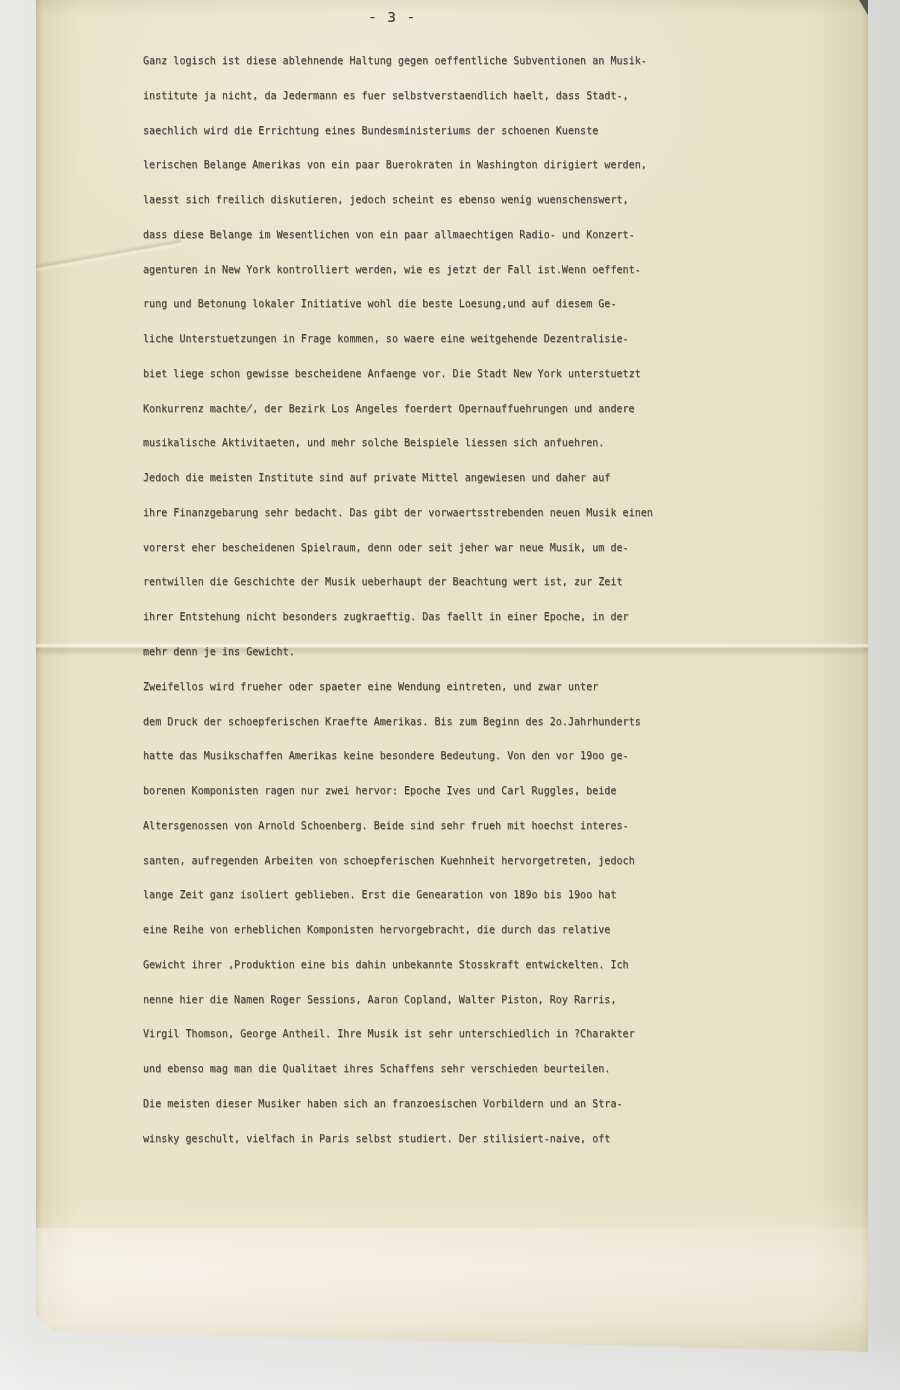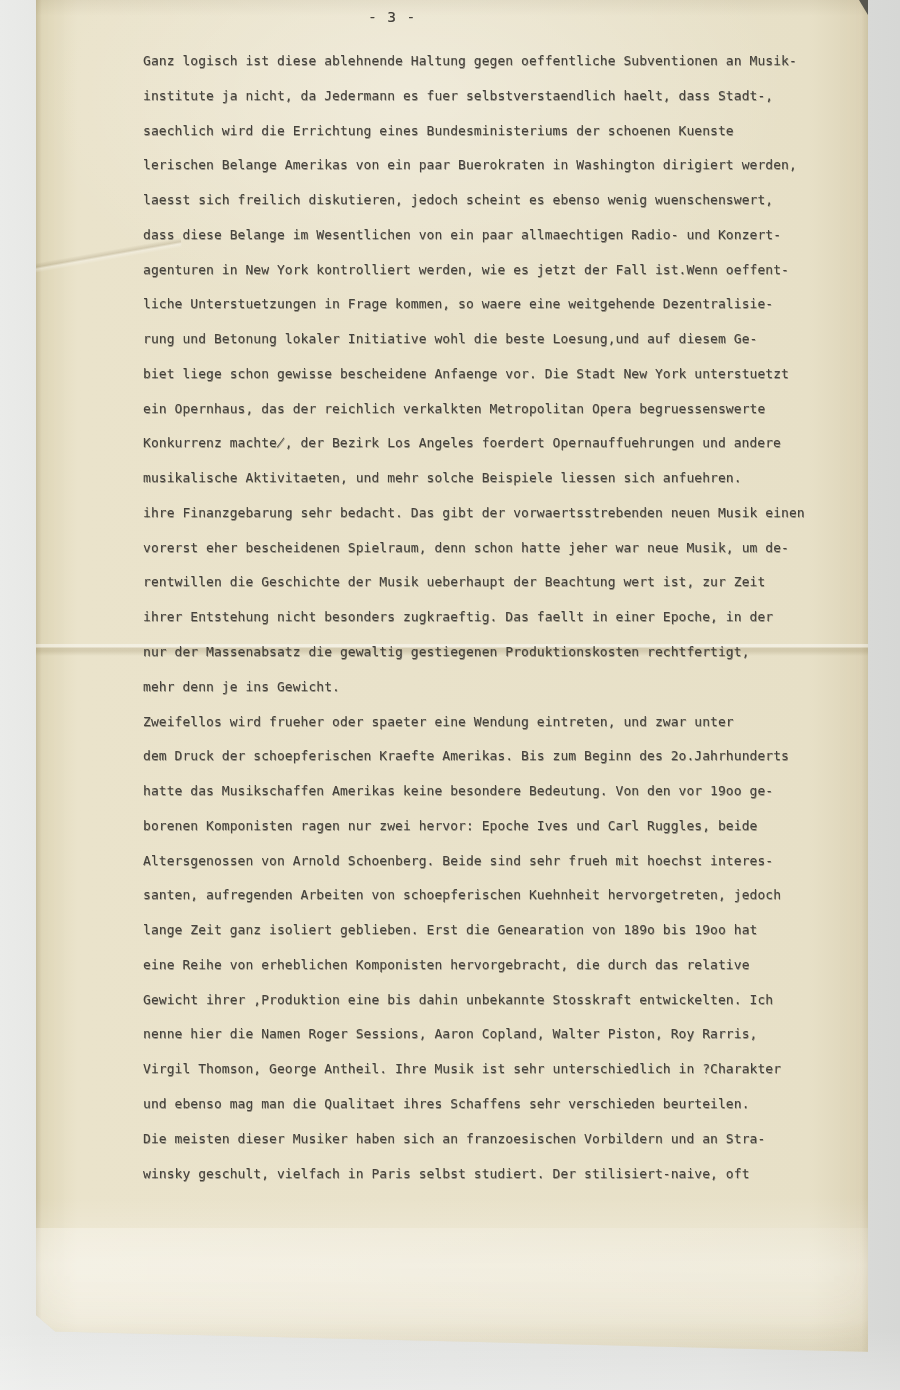--- a/index.html
+++ b/index.html
@@ -53,21 +53,21 @@
     position:absolute;left:332px;top:9px;
     font-size:14.3px;letter-spacing:1px;color:var(--ink);
     text-shadow:0.4px 0.4px 0.6px rgba(69,66,60,0.55);
     white-space:pre;
   }
   .text-block{
     position:absolute;left:107px;top:44px;width:745px;
   }
   .line{
     height:34.77px;line-height:34.77px;white-space:pre;
-    font-size:13px;color:var(--ink);letter-spacing:0.05px;
+    font-size:10px;color:var(--ink);letter-spacing:0.05px;
     text-shadow:0.4px 0.5px 0.6px rgba(69,66,60,0.50);
   }
 </style>
 </head>
 <body>
 
 <div class="scan">
   <div class="paper">
     <div class="tear-mark"></div>
     <div class="crease-top-left"></div>
@@ -75,31 +75,30 @@
     <div class="crease-bottom"></div>
     <div class="page-number">- 3 -</div>
     <div class="text-block">
         <div class="line">Ganz logisch ist diese ablehnende Haltung gegen oeffentliche Subventionen an Musik-</div>
         <div class="line">institute ja nicht, da Jedermann es fuer selbstverstaendlich haelt, dass Stadt-,</div>
         <div class="line">saechlich wird die Errichtung eines Bundesministeriums der schoenen Kuenste</div>
         <div class="line">lerischen Belange Amerikas von ein paar Buerokraten in Washington dirigiert werden,</div>
         <div class="line">laesst sich freilich diskutieren, jedoch scheint es ebenso wenig wuenschenswert,</div>
         <div class="line">dass diese Belange im Wesentlichen von ein paar allmaechtigen Radio- und Konzert-</div>
         <div class="line">agenturen in New York kontrolliert werden, wie es jetzt der Fall ist.Wenn oeffent-</div>
+        <div class="line">rung und Betonung lokaler Initiative wohl die beste Loesung,und auf diesem Ge-</div>
         <div class="line">liche Unterstuetzungen in Frage kommen, so waere eine weitgehende Dezentralisie-</div>
-        <div class="line">rung und Betonung lokaler Initiative wohl die beste Loesung,und auf diesem Ge-</div>
         <div class="line">biet liege schon gewisse bescheidene Anfaenge vor. Die Stadt New York unterstuetzt</div>
-        <div class="line">ein Opernhaus, das der reichlich verkalkten Metropolitan Opera begruessenswerte</div>
         <div class="line">Konkurrenz machte̸, der Bezirk Los Angeles foerdert Opernauffuehrungen und andere</div>
         <div class="line">musikalische Aktivitaeten, und mehr solche Beispiele liessen sich anfuehren.</div>
+        <div class="line">Jedoch die meisten Institute sind auf private Mittel angewiesen und daher auf</div>
         <div class="line">ihre Finanzgebarung sehr bedacht. Das gibt der vorwaertsstrebenden neuen Musik einen</div>
-        <div class="line">vorerst eher bescheidenen Spielraum, denn schon hatte jeher war neue Musik, um de-</div>
+        <div class="line">vorerst eher bescheidenen Spielraum, denn oder seit jeher war neue Musik, um de-</div>
         <div class="line">rentwillen die Geschichte der Musik ueberhaupt der Beachtung wert ist, zur Zeit</div>
         <div class="line">ihrer Entstehung nicht besonders zugkraeftig. Das faellt in einer Epoche, in der</div>
-        <div class="line">nur der Massenabsatz die gewaltig gestiegenen Produktionskosten rechtfertigt,</div>
         <div class="line">mehr denn je ins Gewicht.</div>
         <div class="line">Zweifellos wird frueher oder spaeter eine Wendung eintreten, und zwar unter</div>
         <div class="line">dem Druck der schoepferischen Kraefte Amerikas. Bis zum Beginn des 2o.Jahrhunderts</div>
         <div class="line">hatte das Musikschaffen Amerikas keine besondere Bedeutung. Von den vor 19oo ge-</div>
         <div class="line">borenen Komponisten ragen nur zwei hervor: Epoche Ives und Carl Ruggles, beide</div>
         <div class="line">Altersgenossen von Arnold Schoenberg. Beide sind sehr frueh mit hoechst interes-</div>
         <div class="line">santen, aufregenden Arbeiten von schoepferischen Kuehnheit hervorgetreten, jedoch</div>
         <div class="line">lange Zeit ganz isoliert geblieben. Erst die Genearation von 189o bis 19oo hat</div>
         <div class="line">eine Reihe von erheblichen Komponisten hervorgebracht, die durch das relative</div>
         <div class="line">Gewicht ihrer ,Produktion eine bis dahin unbekannte Stosskraft entwickelten. Ich</div>

